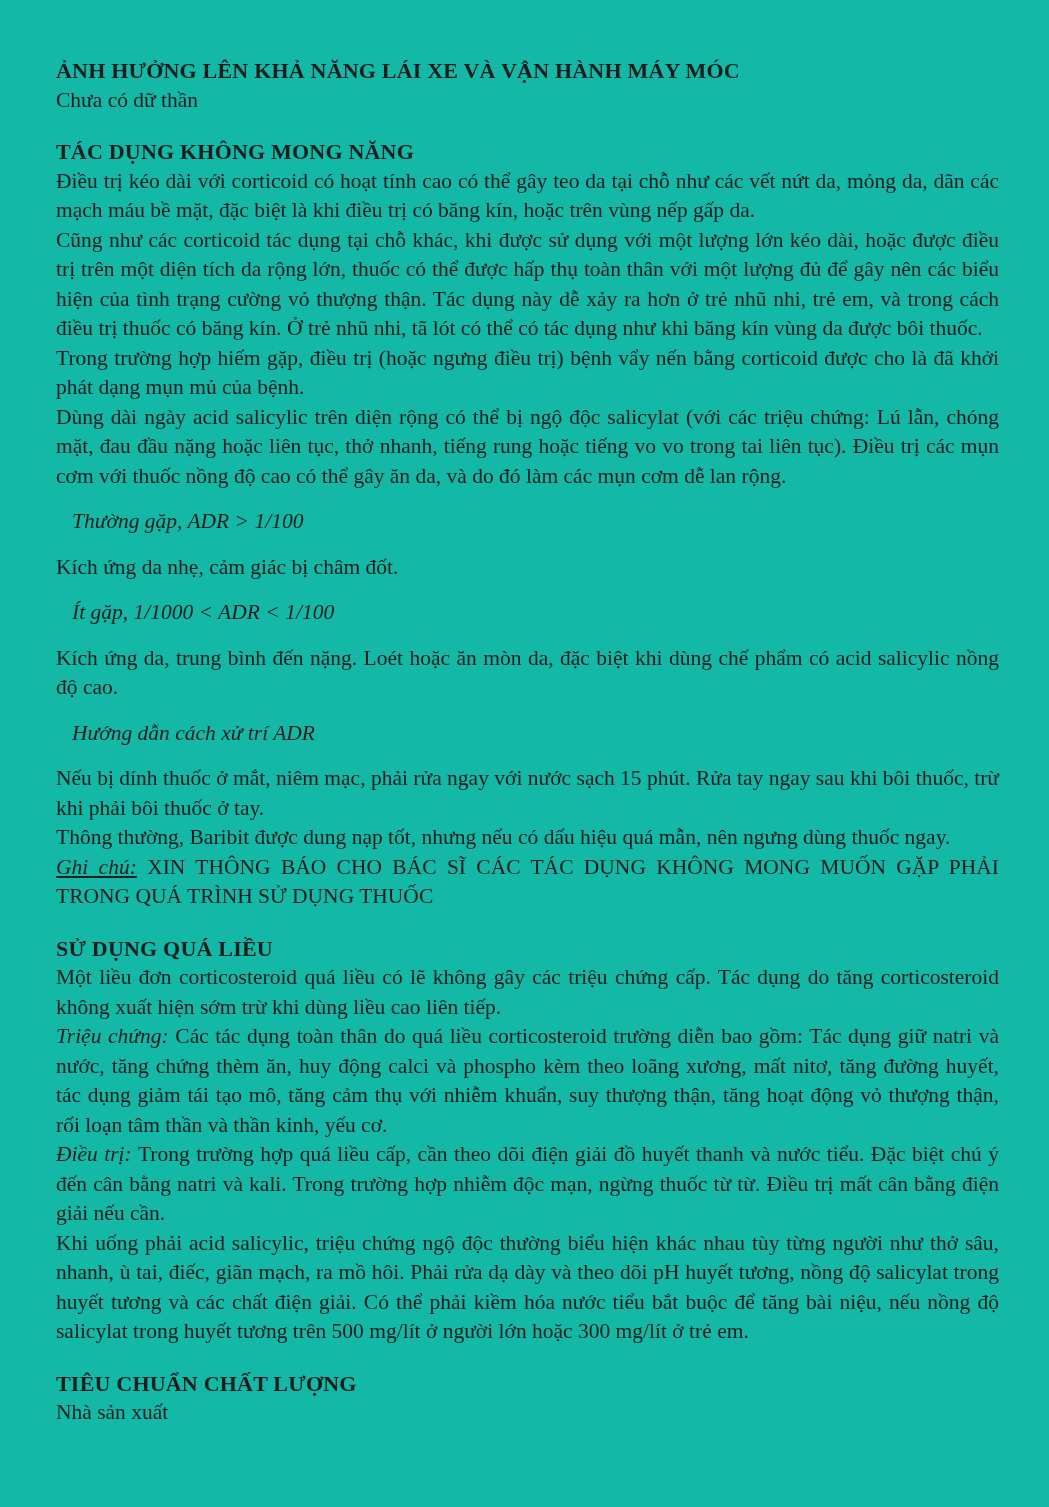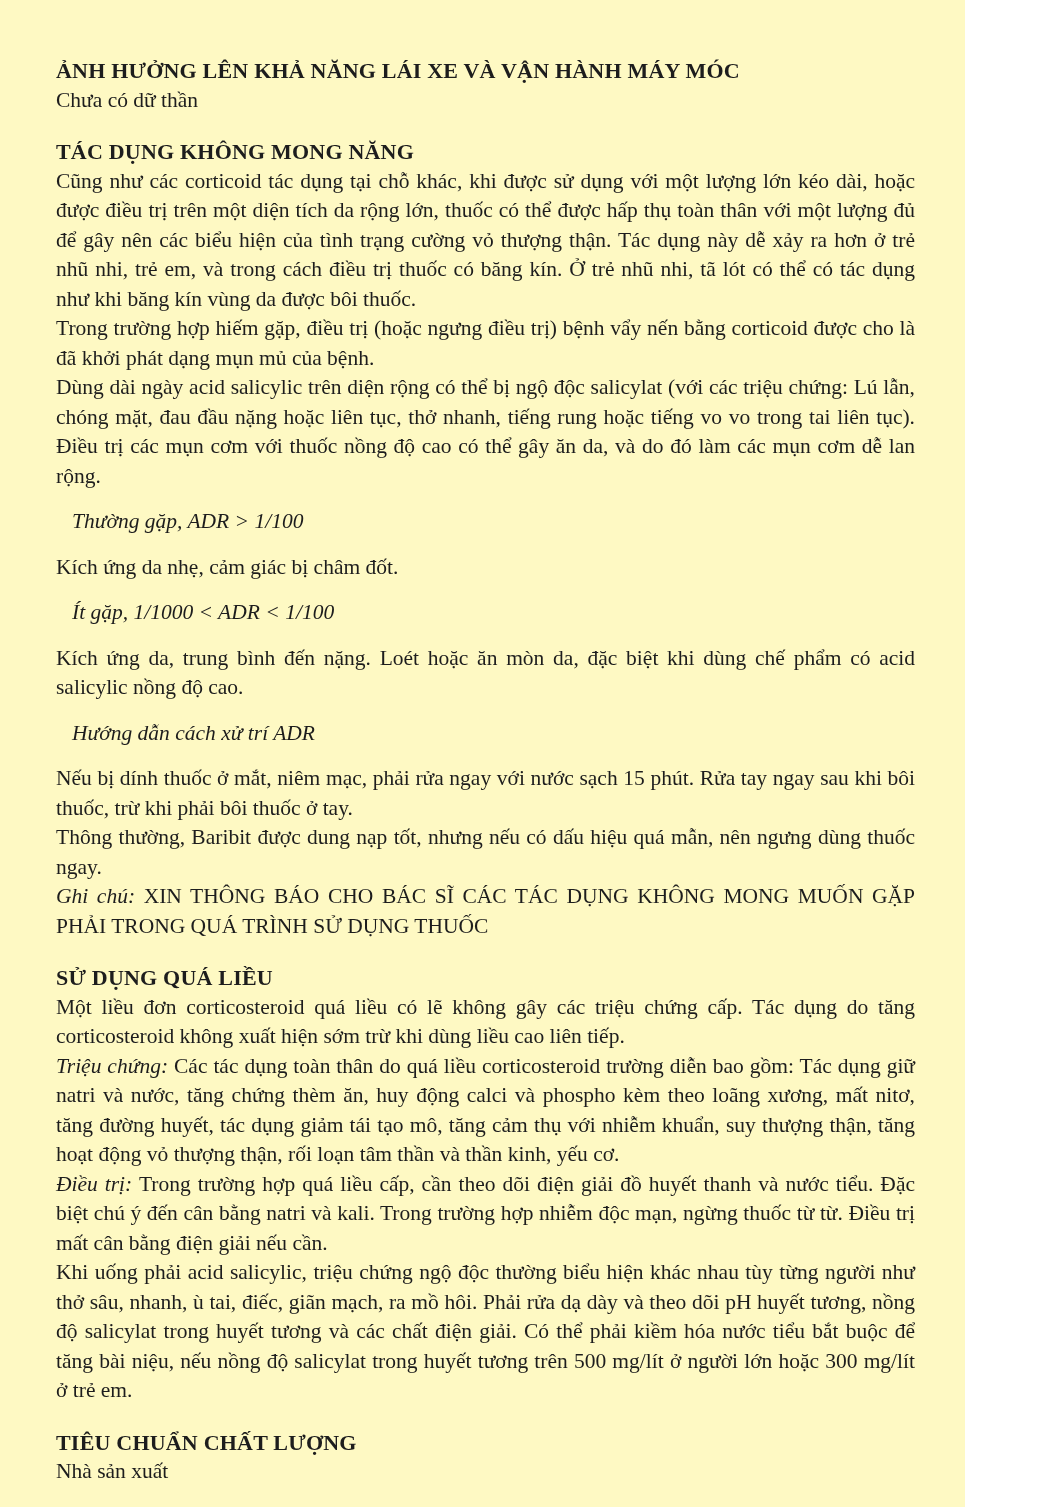--- a/index.html
+++ b/index.html
@@ -2,24 +2,24 @@
 <html lang="vi"><head>
 <meta charset="utf-8">
 <style>
   html, body {
     margin: 0;
     padding: 0;
     background: #ffffff;
   }
   .page {
     position: relative;
-    width: 965px;
+    width: 1049px;
     height: 1507px;
     box-sizing: border-box;
-    background: #fef9c3;
+    background: #14b8a6;
     padding: 56px 50px 0 56px;
     font-family: "Liberation Serif", "DejaVu Serif", serif;
     font-size: 21.5px;
     line-height: 29.5px;
     color: #1d1d1d;
     overflow: hidden;
   }
   section { margin: 0; }
   .section-gap { margin-top: 22px; }
   h2.section-heading {
@@ -36,34 +36,36 @@
   }
   p.italic-line {
     margin: 16px;
     font-style: italic;
     text-align: left;
   }
   .lead-italic {
     font-style: italic;
   }
   .underlined {
+    text-decoration: underline;
   }
 </style>
 </head>
 <body>
 
 <div class="page">
 
   <section>
     <h2 class="section-heading">ẢNH HƯỞNG LÊN KHẢ NĂNG LÁI XE VÀ VẬN HÀNH MÁY MÓC</h2>
     <p class="body-text">Chưa có dữ thần</p>
   </section>
 
   <section class="section-gap">
     <h2 class="section-heading">TÁC DỤNG KHÔNG MONG NĂNG</h2>
+    <p class="body-text">Điều trị kéo dài với corticoid có hoạt tính cao có thể gây teo da tại chỗ như các vết nứt da, mỏng da, dãn các mạch máu bề mặt, đặc biệt là khi điều trị có băng kín, hoặc trên vùng nếp gấp da.</p>
     <p class="body-text">Cũng như các corticoid tác dụng tại chỗ khác, khi được sử dụng với một lượng lớn kéo dài, hoặc được điều trị trên một diện tích da rộng lớn, thuốc có thể được hấp thụ toàn thân với một lượng đủ để gây nên các biểu hiện của tình trạng cường vỏ thượng thận. Tác dụng này dễ xảy ra hơn ở trẻ nhũ nhi, trẻ em, và trong cách điều trị thuốc có băng kín. Ở trẻ nhũ nhi, tã lót có thể có tác dụng như khi băng kín vùng da được bôi thuốc.</p>
     <p class="body-text">Trong trường hợp hiếm gặp, điều trị (hoặc ngưng điều trị) bệnh vẩy nến bằng corticoid được cho là đã khởi phát dạng mụn mủ của bệnh.</p>
     <p class="body-text">Dùng dài ngày acid salicylic trên diện rộng có thể bị ngộ độc salicylat (với các triệu chứng: Lú lẫn, chóng mặt, đau đầu nặng hoặc liên tục, thở nhanh, tiếng rung hoặc tiếng vo vo trong tai liên tục). Điều trị các mụn cơm với thuốc nồng độ cao có thể gây ăn da, và do đó làm các mụn cơm dễ lan rộng.</p>
     <p class="italic-line">Thường gặp, ADR &gt; 1/100</p>
     <p class="body-text">Kích ứng da nhẹ, cảm giác bị châm đốt.</p>
     <p class="italic-line">Ít gặp, 1/1000 &lt; ADR &lt; 1/100</p>
     <p class="body-text">Kích ứng da, trung bình đến nặng. Loét hoặc ăn mòn da, đặc biệt khi dùng chế phẩm có acid salicylic nồng độ cao.</p>
     <p class="italic-line">Hướng dẫn cách xử trí ADR</p>
     <p class="body-text">Nếu bị dính thuốc ở mắt, niêm mạc, phải rửa ngay với nước sạch 15 phút. Rửa tay ngay sau khi bôi thuốc, trừ khi phải bôi thuốc ở tay.</p>
     <p class="body-text">Thông thường, Baribit được dung nạp tốt, nhưng nếu có dấu hiệu quá mẫn, nên ngưng dùng thuốc ngay.</p>

